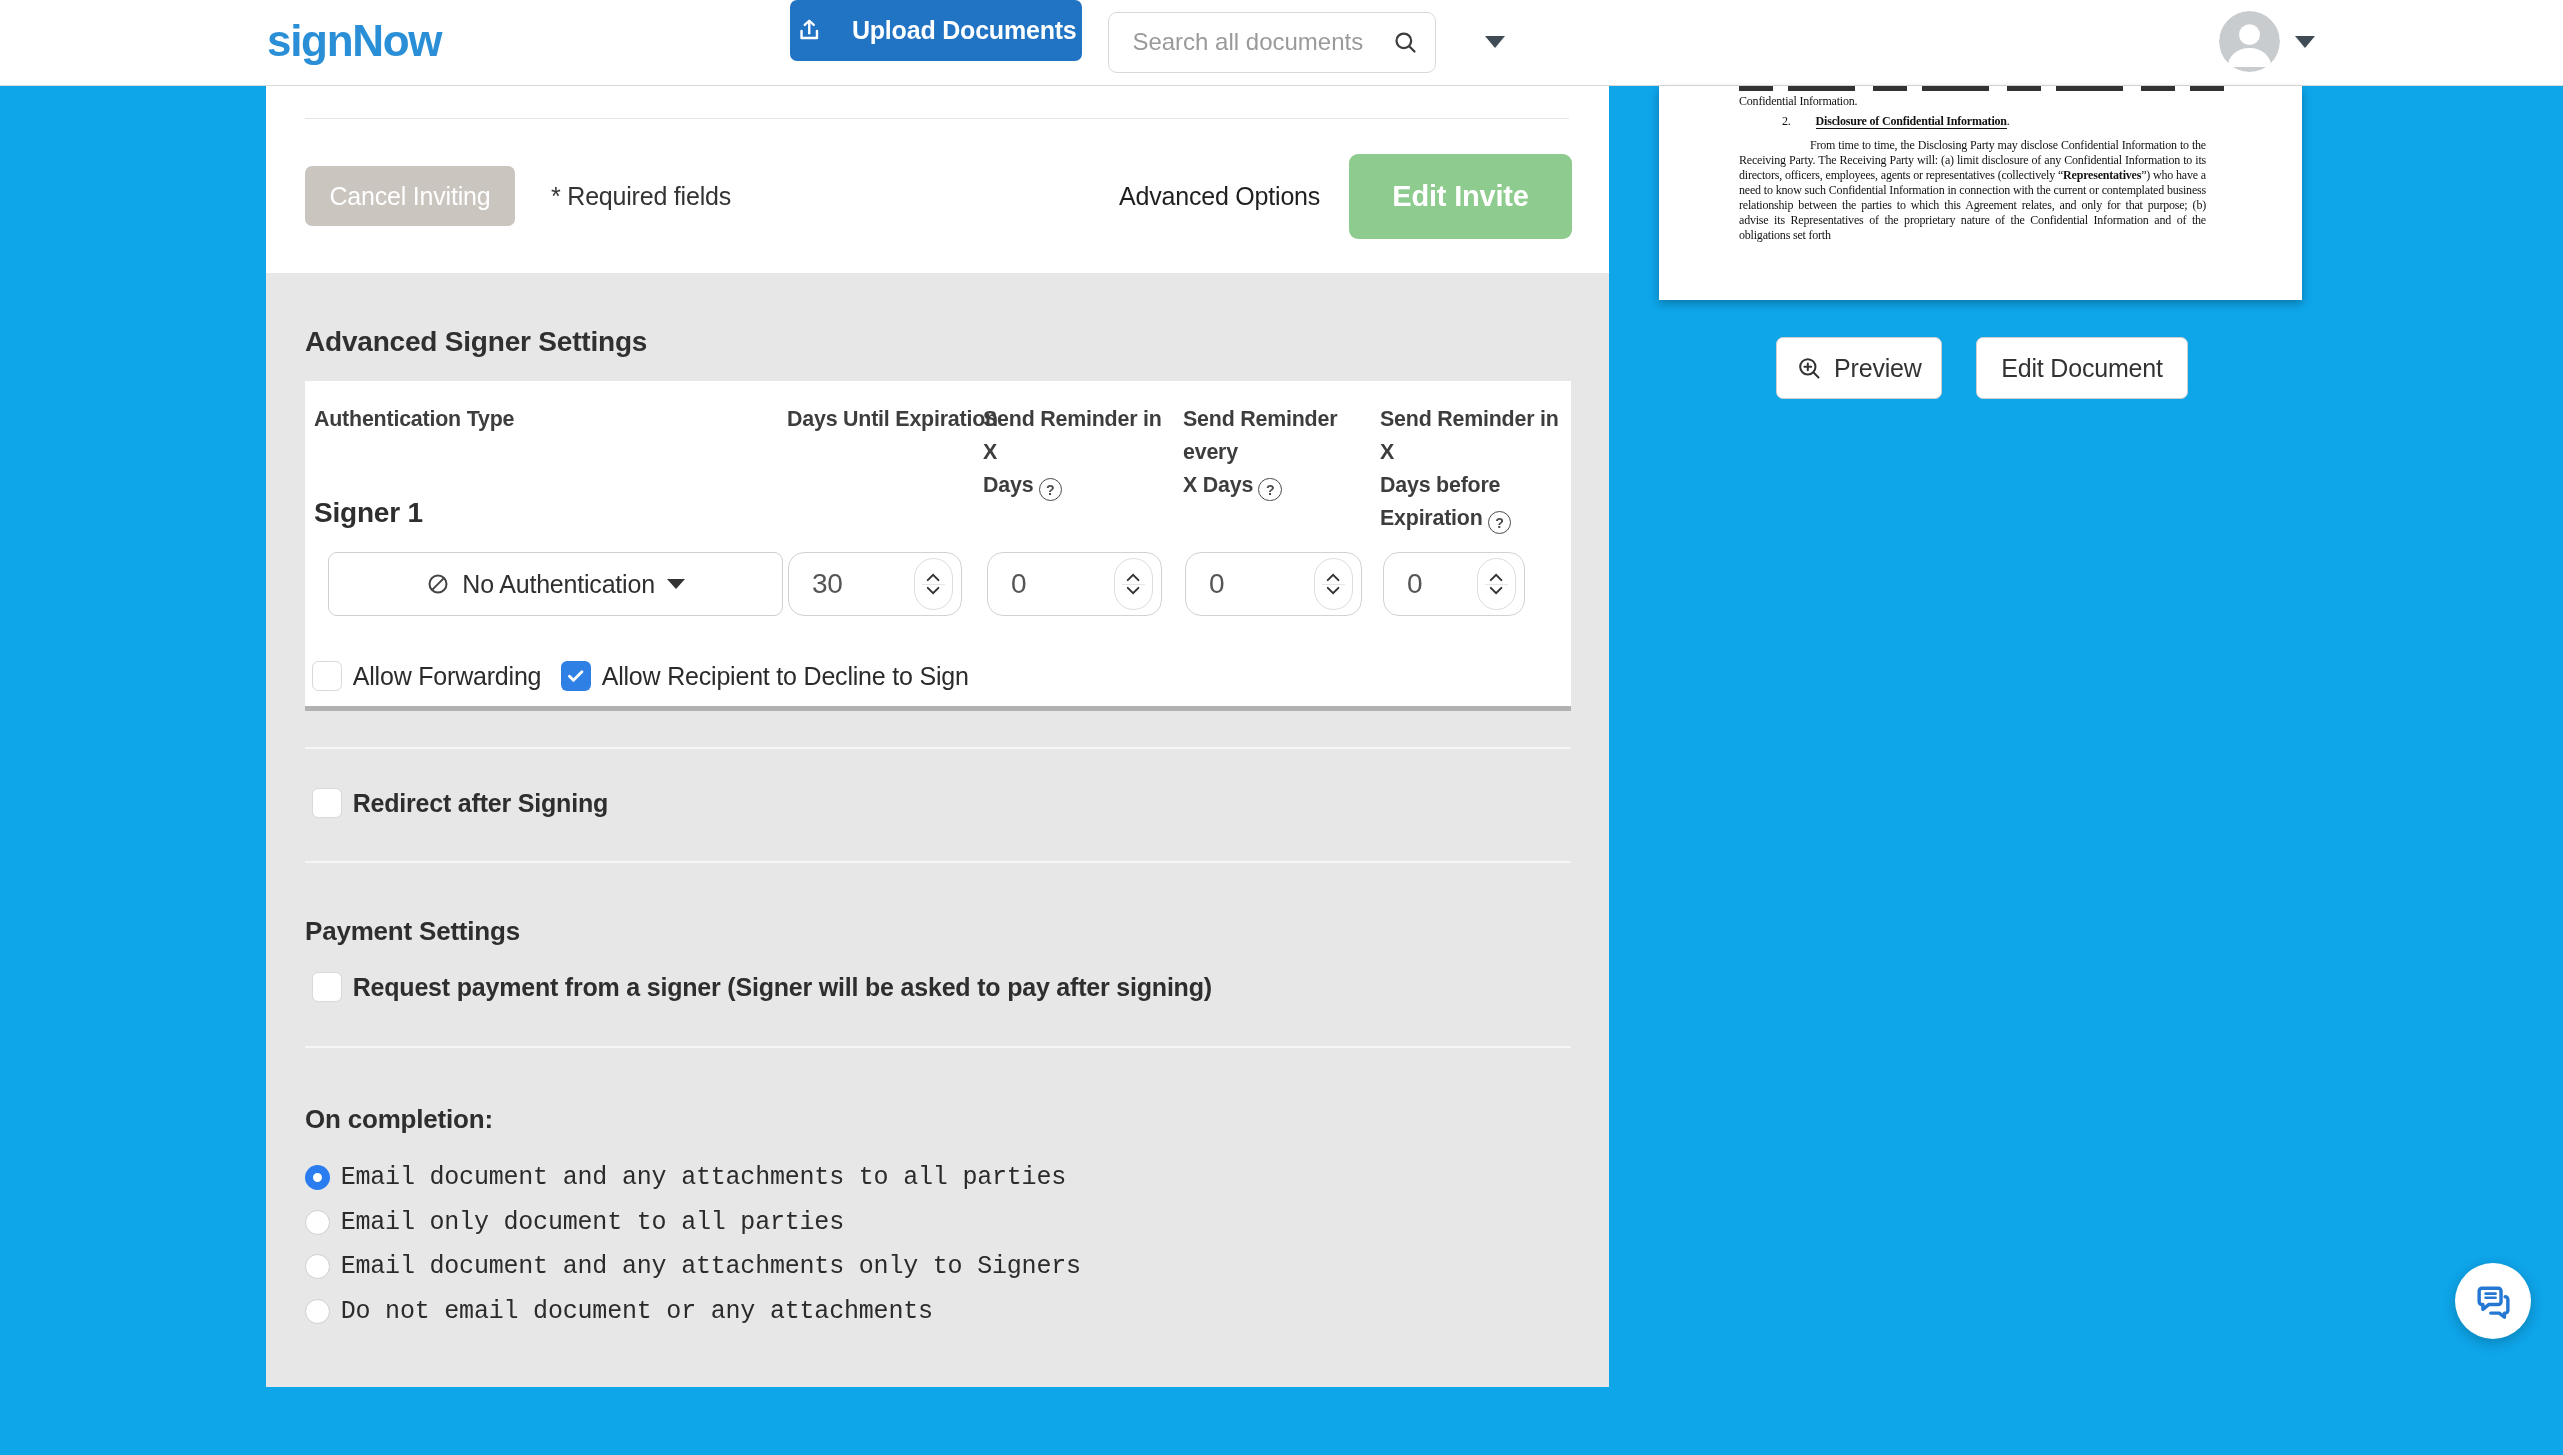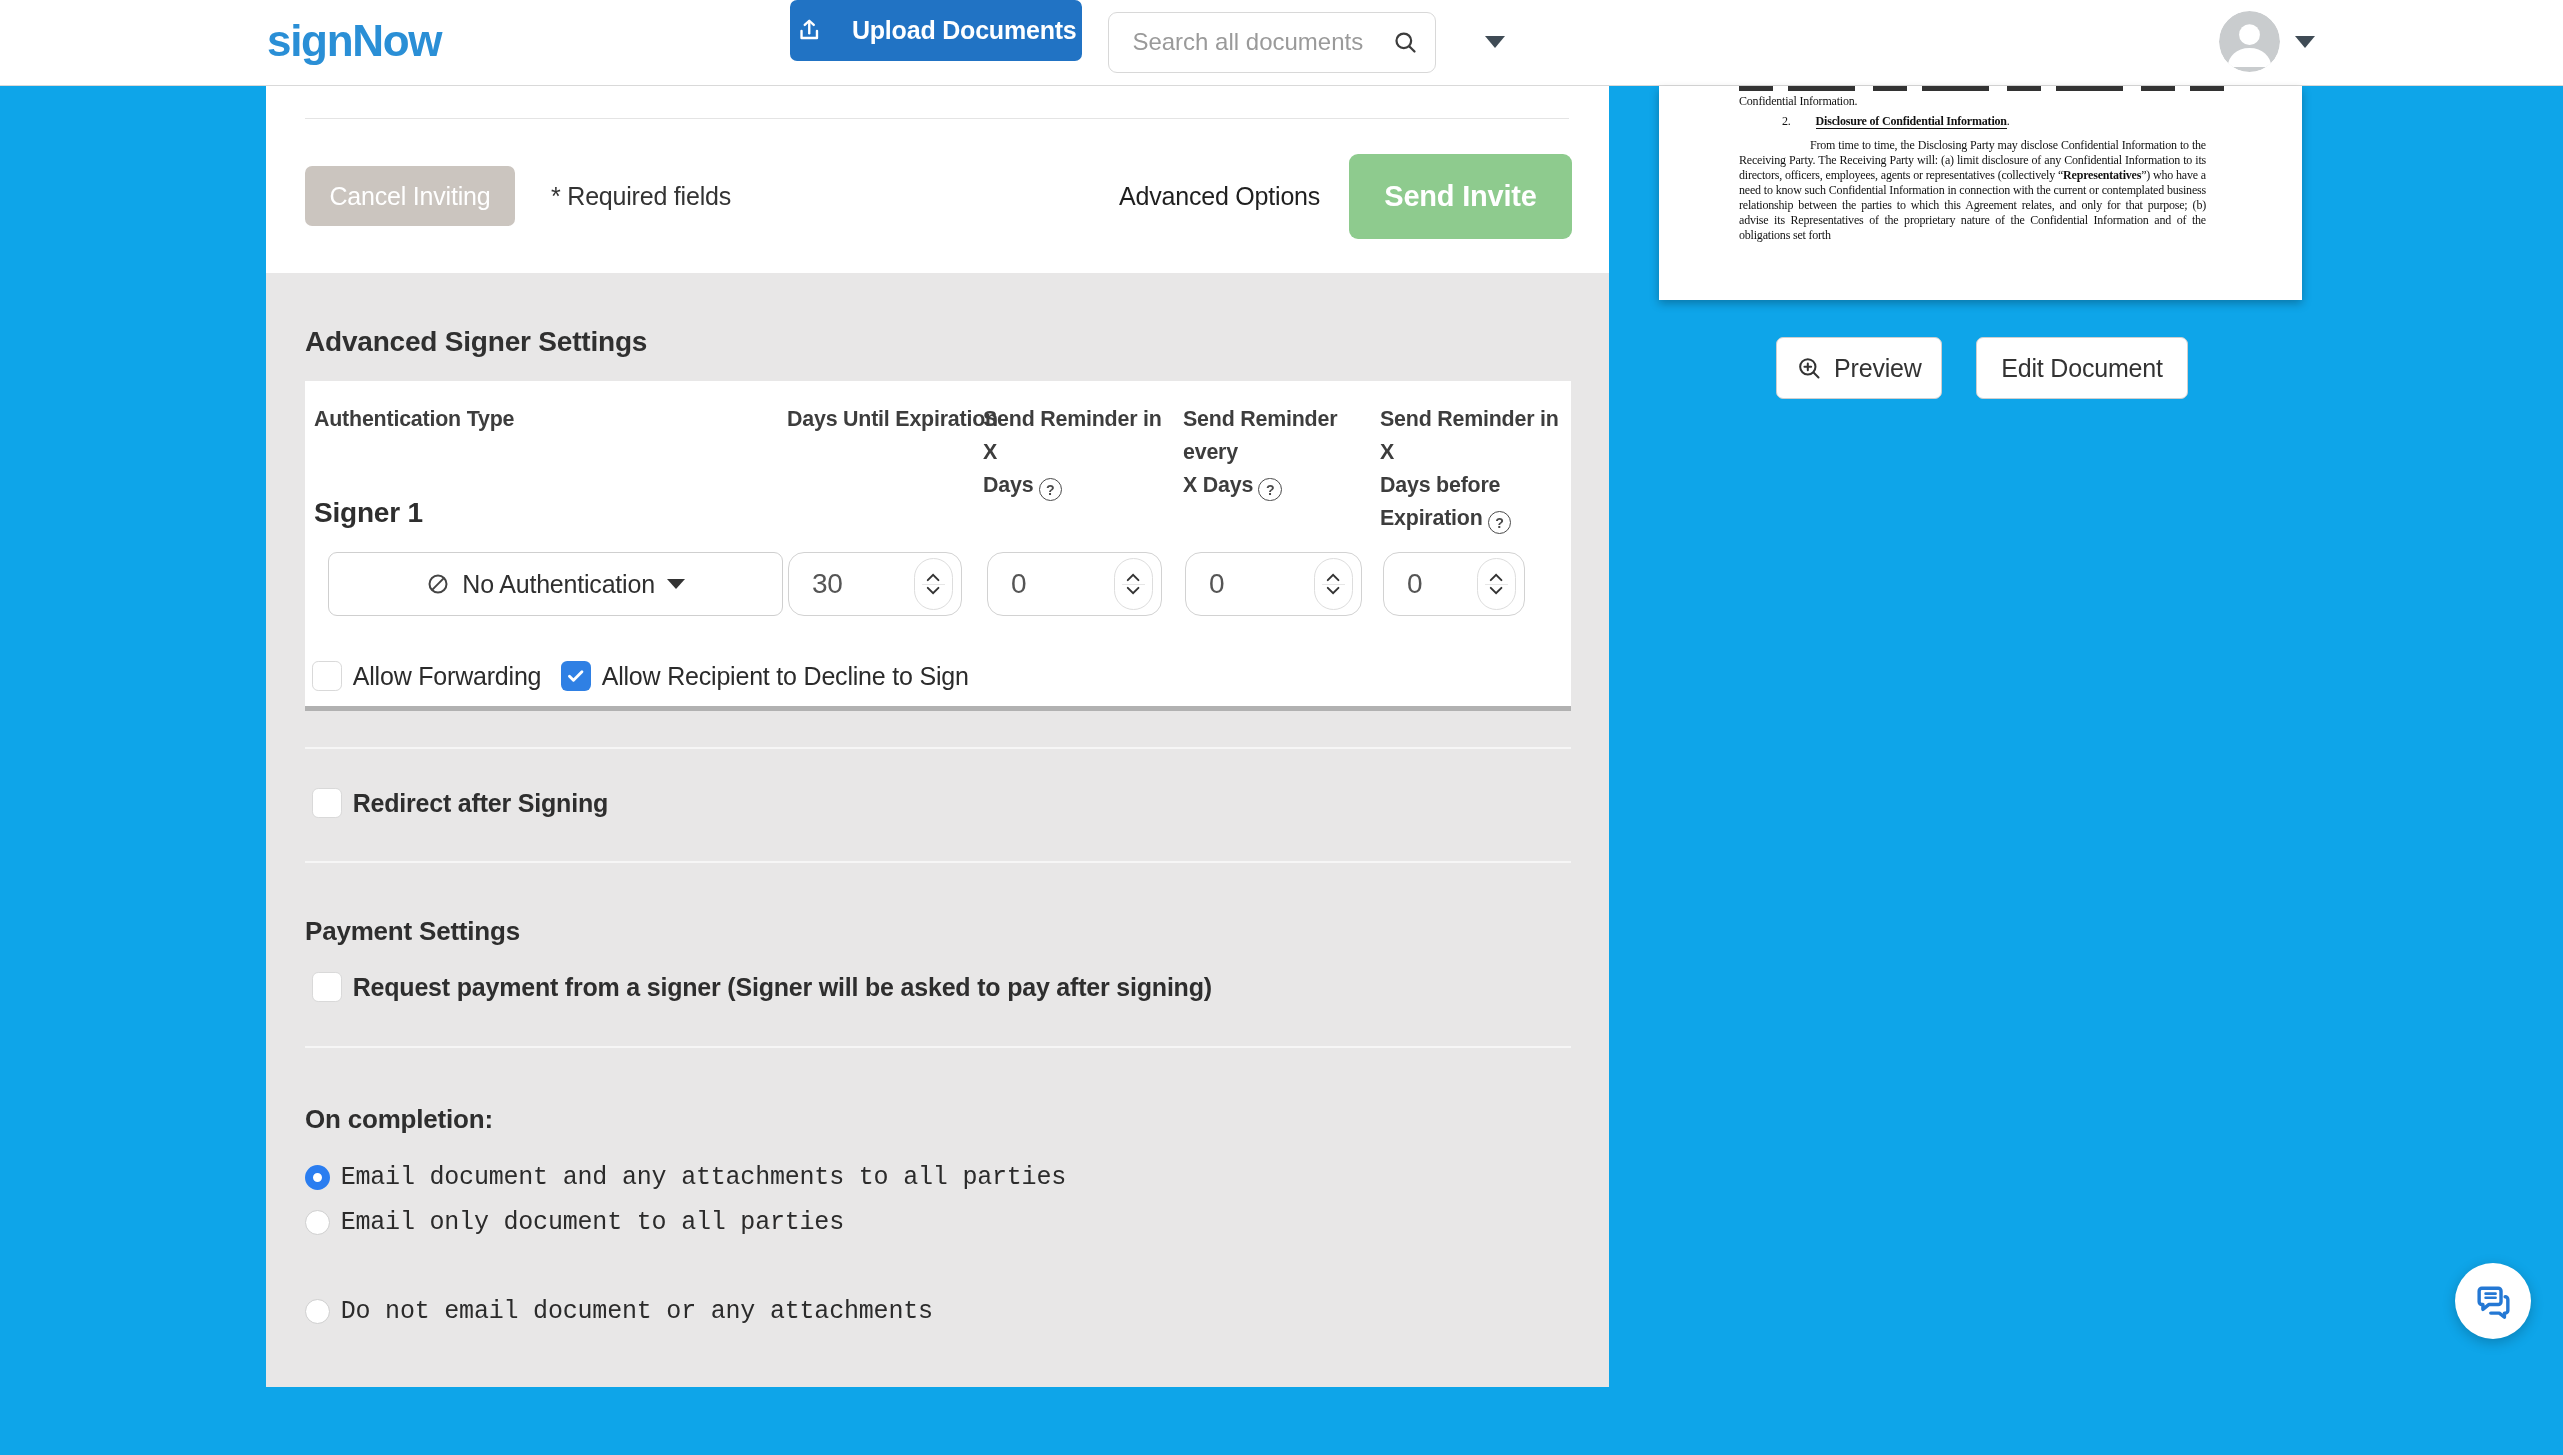--- a/index.html
+++ b/index.html
@@ -138,21 +138,21 @@
       </svg>
     </div>
     <div class="caret avatar-caret"></div>
   </div>
 
   <div class="panel-white">
     <div class="toolbar-divider"></div>
     <div class="cancel-btn">Cancel Inviting</div>
     <div class="required-note">* Required fields</div>
     <div class="advanced-options">Advanced Options</div>
-    <div class="send-btn">Send Invite</div>
+    <div class="send-btn">Edit Invite</div>
   </div>
 
   <div class="panel-gray">
     <div class="settings-title">Advanced Signer Settings</div>
 
     <div class="table-block">
       <div class="colhead" style="left:9px;">Authentication Type</div>
       <div class="colhead" style="left:482px;">Days Until Expiration</div>
 
       <div class="colhead" style="left:678px;width:194px;">
@@ -267,20 +267,24 @@
 
     <div class="section-title" style="top:831px;">On completion:</div>
 
     <div class="radio-row" style="top:890px;">
       <span class="radio selected"></span>
       <span>Email document and any attachments to all parties</span>
     </div>
     <div class="radio-row" style="top:935px;">
       <span class="radio"></span>
       <span>Email only document to all parties</span>
+    </div>
+    <div class="radio-row" style="top:979px;">
+      <span class="radio"></span>
+      <span>Email document and any attachments only to Signers</span>
     </div>
     <div class="radio-row" style="top:1024px;">
       <span class="radio"></span>
       <span>Do not email document or any attachments</span>
     </div>
   </div>
 
   <div class="doc-thumb">
     <div class="doc-clip"></div>
     <div class="doc-line1">Confidential Information.</div>

